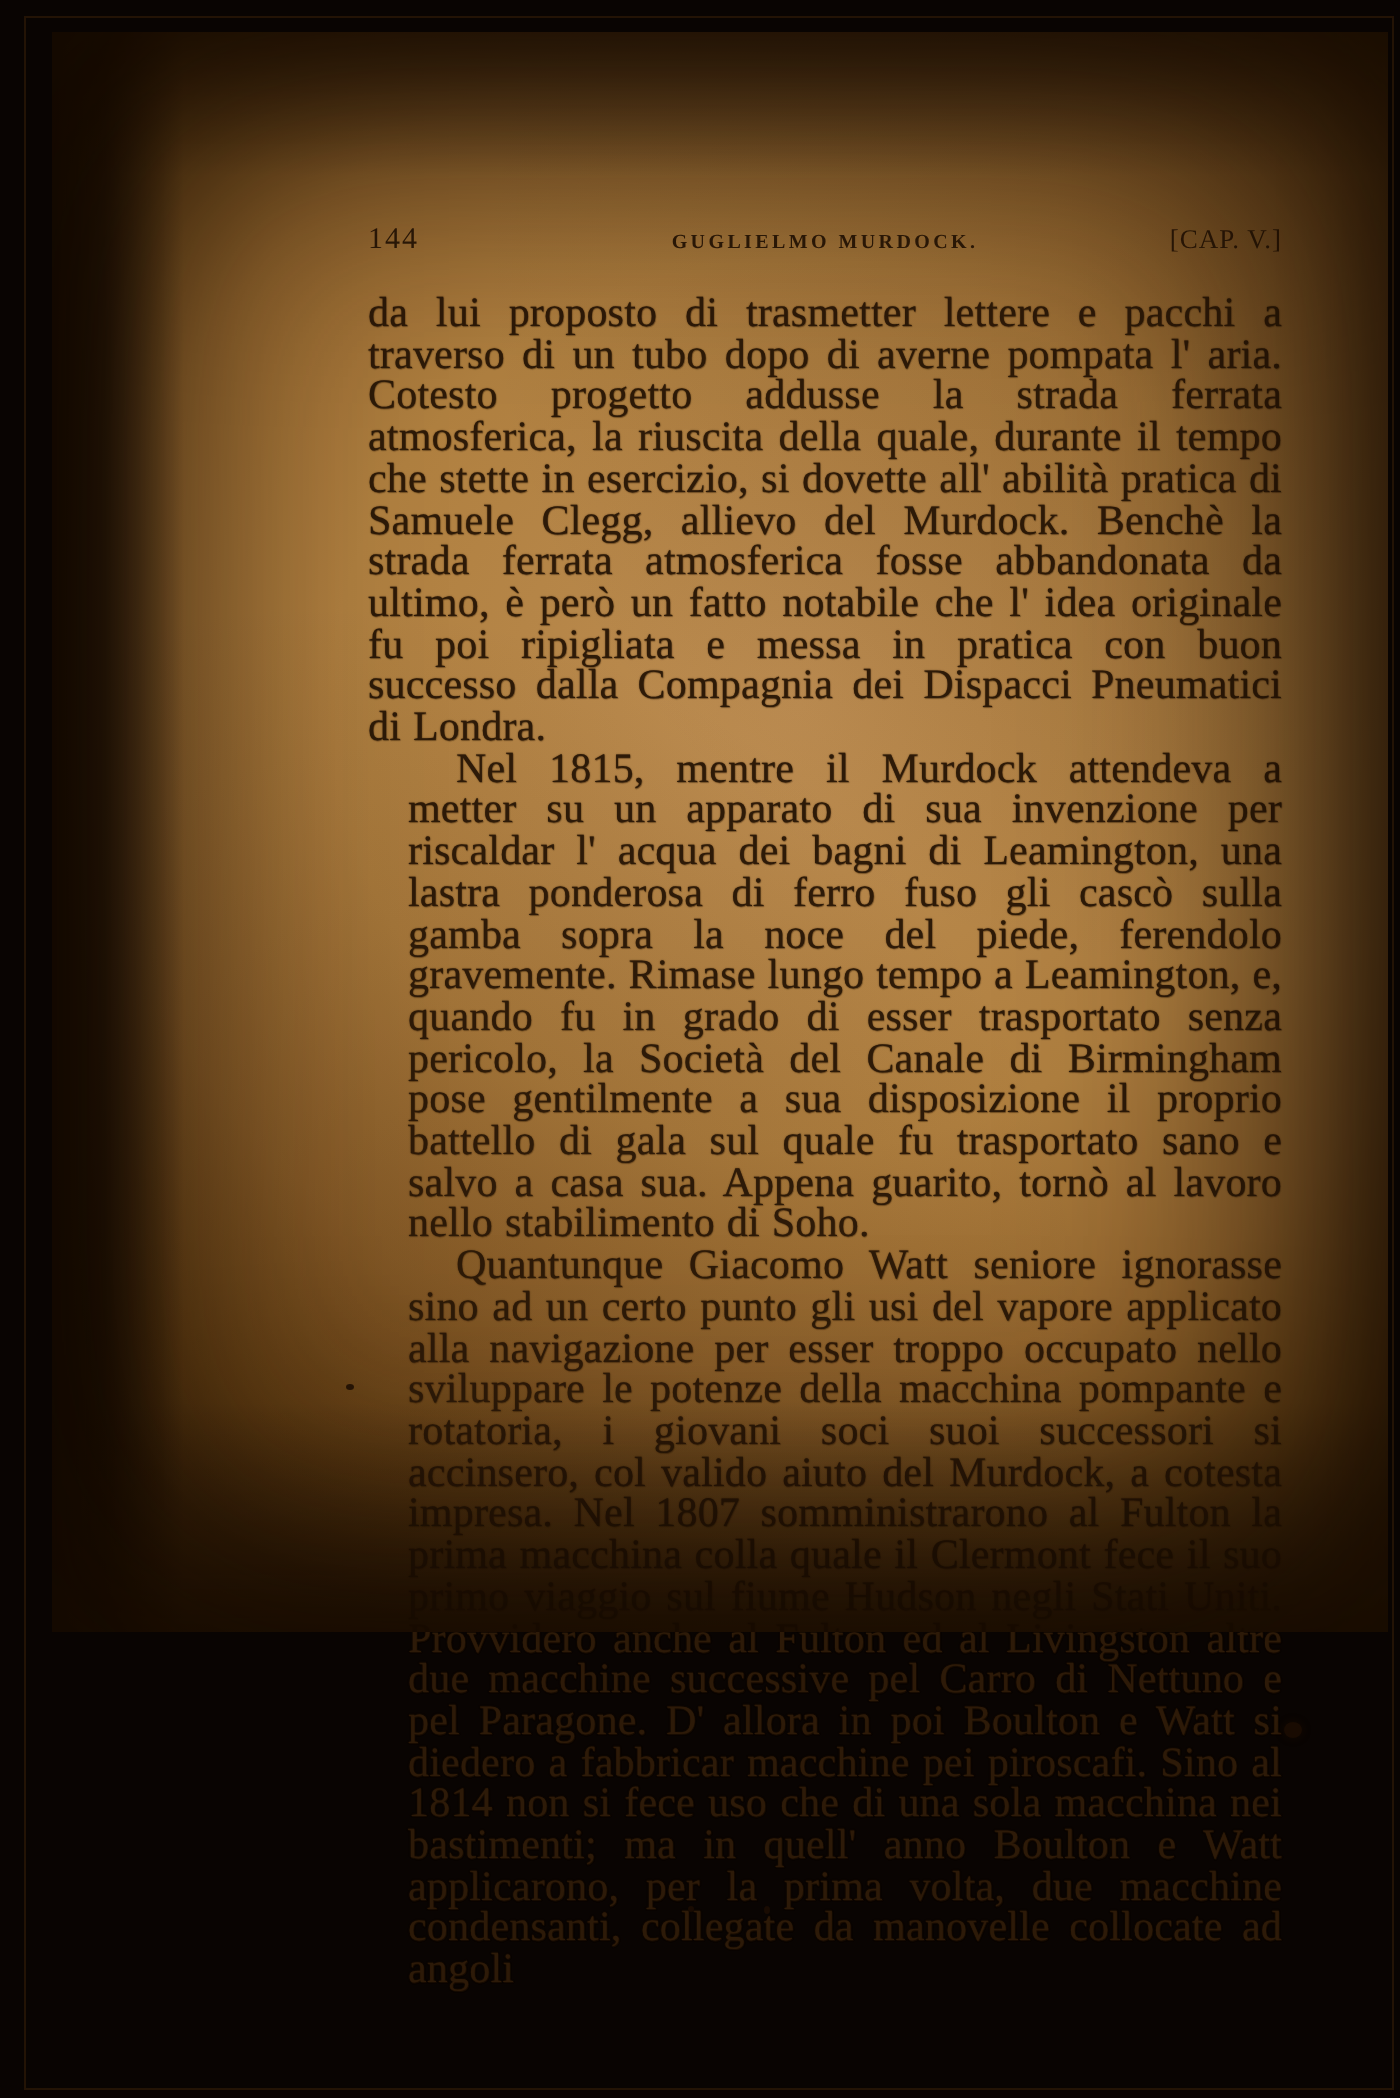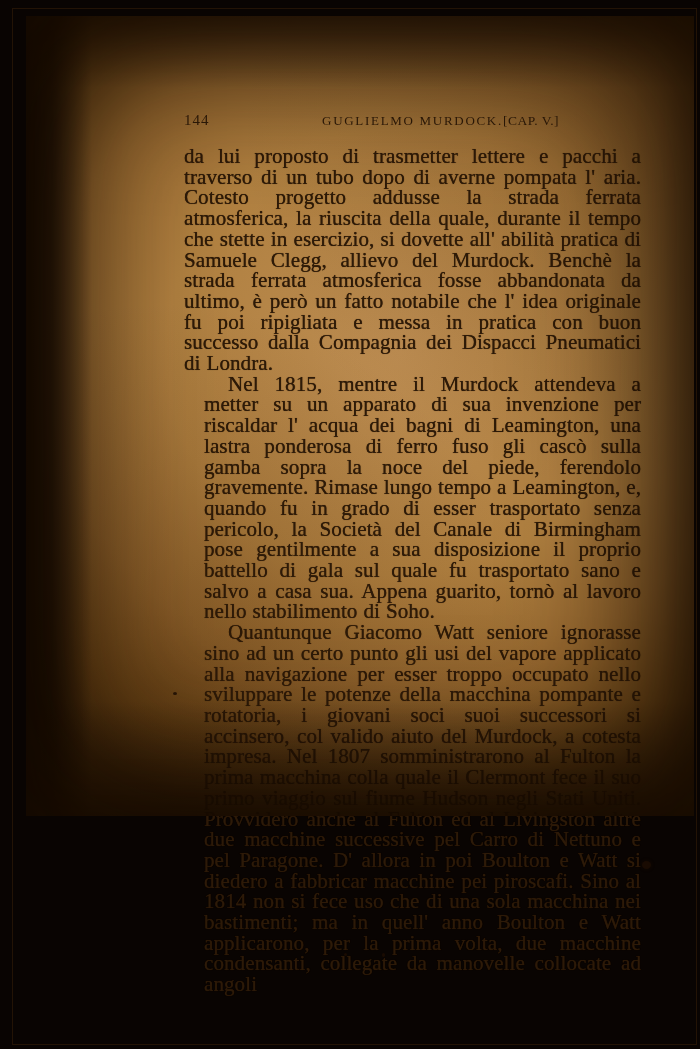--- a/index.html
+++ b/index.html
@@ -56,24 +56,24 @@
     position: absolute; left: 158px; top: 96px; width: 457px;
     color: var(--ink, #2d1a08);
   }
   .header {
     display: flex; align-items: baseline;
   }
   .pagenum {
     flex: 1; font-size: 15px; letter-spacing: 1px;
   }
   .runtitle {
-    font-size: 13px; letter-spacing: 1.7px; font-weight: normal; text-align: center;
+    font-size: 10px; letter-spacing: 1.7px; font-weight: bold; text-align: center;
   }
   .chapter {
-    flex: 1; text-align: left; font-size: 13.5px; letter-spacing: 0.5px;
+    flex: 1; text-align: right; font-size: 13.5px; letter-spacing: 0.5px;
   }
   .bodytext {
     margin-top: 17px;
     font-size: 21px;
     line-height: 20.7px;
     text-align: justify;
     letter-spacing: 0.1px;
     word-spacing: 0.6px;
     text-shadow: 0 0 0.7px rgba(45,25,6,0.85), 0.3px 0.3px 0.4px rgba(45,25,6,0.35);
   }

